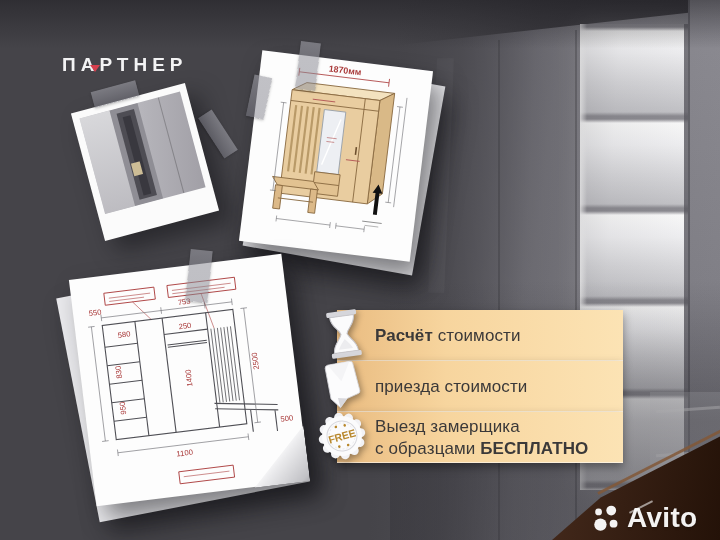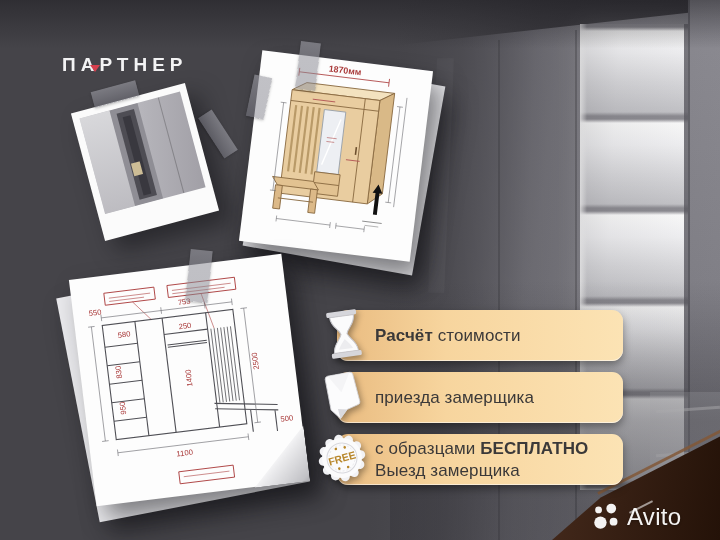--- a/index.html
+++ b/index.html
@@ -77,33 +77,33 @@
   .sheet1u{left:258px;top:70px;width:172px;height:192px;transform:rotate(10deg);}
   .sheet2{left:82px;top:266px;width:214px;height:228px;transform:rotate(-7deg);}
   .sheet2u{left:76px;top:276px;width:214px;height:228px;transform:rotate(-11deg);}
   .curl{position:absolute;right:-1px;bottom:-1px;width:56px;height:56px;
         background:linear-gradient(135deg,#ffffff 42%,#ececee 55%,#c2c2c6 92%,#ababaf 100%);
         clip-path:polygon(0 100%,100% 0,100% 100%);
         filter:drop-shadow(-3px -3px 4px rgba(0,0,0,.18));}
 
   
   .banners{left:337px;top:310px;width:286px;z-index:7;}
-  .banner{position:relative;width:286px;height:51px;margin-bottom:11px;border-radius:11px;
+  .banner{position:relative;width:286px;height:51px;margin-bottom:0;border-radius:0;
           background:linear-gradient(90deg,#e9bb80 0%,#f7d59e 38%,#fce3b4 100%);
           box-shadow:0 4px 9px rgba(0,0,0,.38),inset 0 -1px 0 rgba(255,255,255,.55);
           display:flex;flex-direction:column;justify-content:center;padding-left:38px;
           box-sizing:border-box;}
   .bline{font-size:17px;line-height:22px;color:#3b3939;letter-spacing:.1px;white-space:nowrap;}
   .bd{font-weight:bold;}
   .bicon{position:absolute;top:50%;transform:translateY(-50%);
          filter:drop-shadow(2px 3px 3px rgba(0,0,0,.35));}
 
   
   .avito{left:592px;top:502px;display:flex;align-items:center;gap:5px;z-index:8;opacity:.95;}
-  .avito-txt{color:#fff;font-size:24px;font-weight:normal;letter-spacing:.3px;
+  .avito-txt{color:#fff;font-size:28px;font-weight:bold;letter-spacing:.3px;
              text-shadow:0 1px 3px rgba(0,0,0,.35);}
 </style>
 </head>
 <body>
 
 <div class="stage">
 
   <div class="abs bg-photo"></div>
   <div class="abs bg-ceiling"></div>
   <div class="abs bg-sliver"></div>
@@ -317,21 +317,21 @@
     <div class="banner">
       <span class="bicon" style="left:-15px;">
         <svg width="42" height="52" viewBox="0 0 42 52">
           <g transform="rotate(-9 21 26)">
             <path d="M9,4 Q6,4.4 6,7 L7,38 L15,48 L23,40 L34,37 Q37,36.5 36.8,34 L34,6 Q33.8,3.4 31,3.6 Z" fill="#fcfcfd" stroke="#d2d2d7" stroke-width="0.8"></path>
             <path d="M15,48 L14,38 L23,40 Z" fill="#d9d9de"></path>
             <path d="M9,4 L31,3.6 L20,22 Z" fill="#f1f1f4" opacity="0.8"></path>
           </g>
         </svg>
       </span>
-      <div class="bline"><span>приезда замерщика</span></div>
+      <div class="bline"><span>приезда стоимости</span></div>
     </div>
 
     <div class="banner">
       <span class="bicon" style="left:-22px;">
         <svg width="54" height="54" viewBox="0 0 54 54">
           <g transform="rotate(-10 27 27)">
             <g fill="#f2f2f5">
               <circle cx="46" cy="27" r="4.5"></circle>
                 <circle cx="43.5" cy="36.5" r="4.5"></circle>
               <circle cx="36.5" cy="43.5" r="4.5"></circle>
@@ -349,22 +349,22 @@
             <circle cx="27" cy="27" r="15" fill="none" stroke="#d8d8dd" stroke-width="1"></circle>
             <circle cx="27" cy="27" r="13" fill="none" stroke="#e4e4e8" stroke-width="0.8" stroke-dasharray="2 2"></circle>
             <text x="27" y="31" text-anchor="middle" font-size="10.5" font-weight="bold" fill="#b8872b" font-family="Liberation Sans, sans-serif" transform="rotate(-6 27 27)">FREE</text>
             <circle cx="22.5" cy="17" r="1.3" fill="#b8872b"></circle>
               <circle cx="31.5" cy="17" r="1.3" fill="#b8872b"></circle>
             <circle cx="22.5" cy="37" r="1.3" fill="#b8872b"></circle>
               <circle cx="31.5" cy="37" r="1.3" fill="#b8872b"></circle>
           </g>
         </svg>
       </span>
+      <div class="bline"><span>Выезд замерщика</span></div>
       <div class="bline"><span>с образцами </span><span class="bd">БЕСПЛАТНО</span></div>
-      <div class="bline"><span>Выезд замерщика</span></div>
     </div>
   </div>
 
   <div class="abs avito">
     <svg width="30" height="29" viewBox="0 0 32 30" fill="#ffffff">
       <circle cx="7" cy="8" r="3.6"></circle>
       <circle cx="20.5" cy="6.5" r="5.2"></circle>
       <circle cx="9" cy="21.5" r="6.6"></circle>
       <circle cx="23" cy="20.5" r="4.2"></circle>
     </svg>

